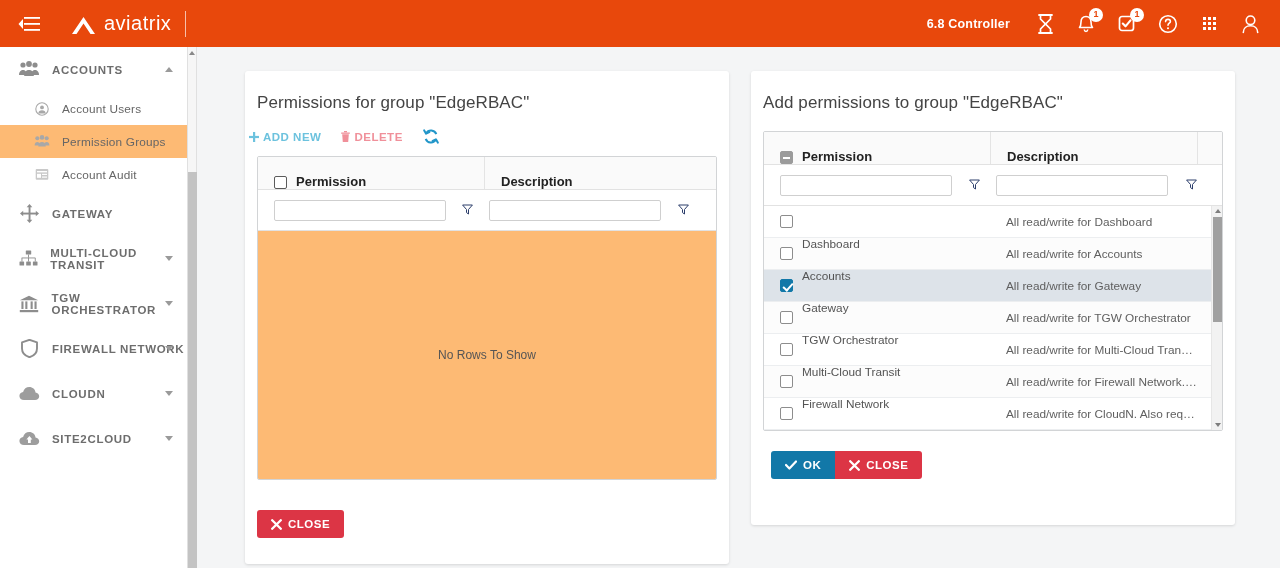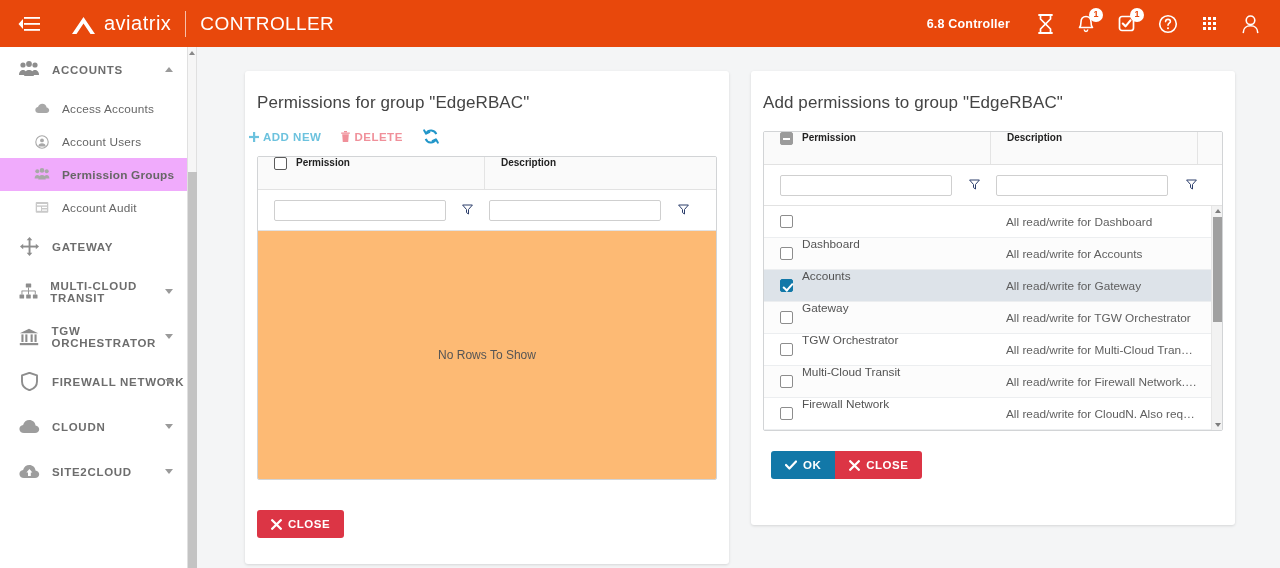--- a/index.html
+++ b/index.html
@@ -105,21 +105,21 @@
     border-left: 4px solid transparent;
     border-right: 4px solid transparent;
   }
   .caret.down { border-top: 5px solid #9a9a9a; }
   .caret.up   { border-bottom: 5px solid #9a9a9a; }
 
   .nav-sub {
     display: flex; align-items: center;
     height: 33px; padding-left: 30px; cursor: pointer;
   }
-  .nav-sub.active { background: #f0abfc; font-weight: bold; }
+  .nav-sub.active { background: #fdba74; }
   .nav-sub .sicon { width: 24px; display:flex; align-items:center;
                     justify-content:center; color:#a8a8a8; }
   .nav-sub .slabel {
     font-size: 11.8px; color: #666; margin-left: 8px;
     letter-spacing: .2px;
   }
 
   
   .content {
     position: absolute; top: 47px; left: 198px;
@@ -154,22 +154,22 @@
     border: 1px solid #d2d4d6;
     border-radius: 2px;
     overflow: hidden;
   }
   .grid-head {
     display: flex; align-items: center;
     height: 33px; background: #fafafa;
     border-bottom: 1px solid #e2e2e2;
   }
   .gh-cell {
-    font-size: 10px; font-weight: bold; color: #222;
-    display: flex; align-items: flex-start; height: 100%;
+    font-size: 13px; font-weight: bold; color: #222;
+    display: flex; align-items: flex-end; height: 100%;
   }
   .gh-cell.sep { border-left: 1px solid #e4e4e4; }
   .chk {
     width: 13px; height: 13px;
     border: 1.6px solid #5b5b5b; border-radius: 2px;
     background: #fff; display: inline-block; flex: none;
     position: relative;
   }
   .chk.rowchk { border-color: #8d8d8d; border-width: 1.4px; }
   .chk.indet {
@@ -259,21 +259,20 @@
       <path d="M5 3 L0.5 8 L5 13 Z" fill="#fff"></path>
     </svg>
   </div>
 
   <div class="brand">
     <svg width="27" height="22" viewBox="0 0 27 22" style="margin-right:7px;margin-bottom:-2px">
       <path d="M13.5 3 L25 20 L20.5 20 L13.5 9.5 L6.5 20 L2 20 Z" fill="#fff"></path>
     </svg>
     <span class="brand-word">aviatrix</span>
     <span class="brand-div"></span>
-    <span class="brand-sub">CONTROLLER</span>
   </div>
 
   <div class="topbar-right">
     <span class="ver-label">6.8 Controller</span>
 
     <span class="ticon">
       <svg width="17" height="20" viewBox="0 0 17 20">
         <path d="M2 1 H15 M2 19 H15" stroke="#fff" stroke-width="1.8" stroke-linecap="round"></path>
         <path d="M3.5 1.5 L3.5 5 L8.5 10 L13.5 5 L13.5 1.5" fill="none" stroke="#fff" stroke-width="1.7"></path>
         <path d="M3.5 18.5 L3.5 15 L8.5 10 L13.5 15 L13.5 18.5" fill="none" stroke="#fff" stroke-width="1.7"></path>
@@ -337,28 +336,20 @@
           <circle cx="17" cy="4" r="2.6"></circle>
         <path d="M1 14 C1 10.5 3 9 5 9 C7 9 9 10.5 9 14 Z"></path>
         <path d="M6.2 15 C6.2 10.8 8.4 9 11 9 C13.6 9 15.8 10.8 15.8 15 Z"></path>
         <path d="M13 14 C13 10.5 15 9 17 9 C19 9 21 10.5 21 14 Z"></path>
       </svg>
     </span>
     <span class="nlabel">ACCOUNTS</span>
     <span class="caret up"></span>
   </div>
 
-  <div class="nav-sub">
-    <span class="sicon">
-      <svg width="15" height="11" viewBox="0 0 15 11" fill="#a8a8a8">
-        <path d="M3.6 10 C1.6 10 0.3 8.7 0.3 7 C0.3 5.4 1.5 4.2 3 4.05 C3.5 2 5.2 0.7 7.3 0.7 C9.6 0.7 11.4 2.4 11.6 4.5 C13.1 4.7 14.2 5.8 14.2 7.2 C14.2 8.8 12.9 10 11.2 10 Z"></path>
-      </svg>
-    </span>
-    <span class="slabel">Access Accounts</span>
-  </div>
 
   <div class="nav-sub">
     <span class="sicon">
       <svg width="14" height="14" viewBox="0 0 14 14">
         <circle cx="7" cy="7" r="6.2" fill="none" stroke="#a8a8a8" stroke-width="1.1"></circle>
         <circle cx="7" cy="5.4" r="1.9" fill="#a8a8a8"></circle>
         <path d="M3.3 11.6 C3.3 9.2 5 8.2 7 8.2 C9 8.2 10.7 9.2 10.7 11.6 Z" fill="#a8a8a8"></path>
       </svg>
     </span>
     <span class="slabel">Account Users</span>

